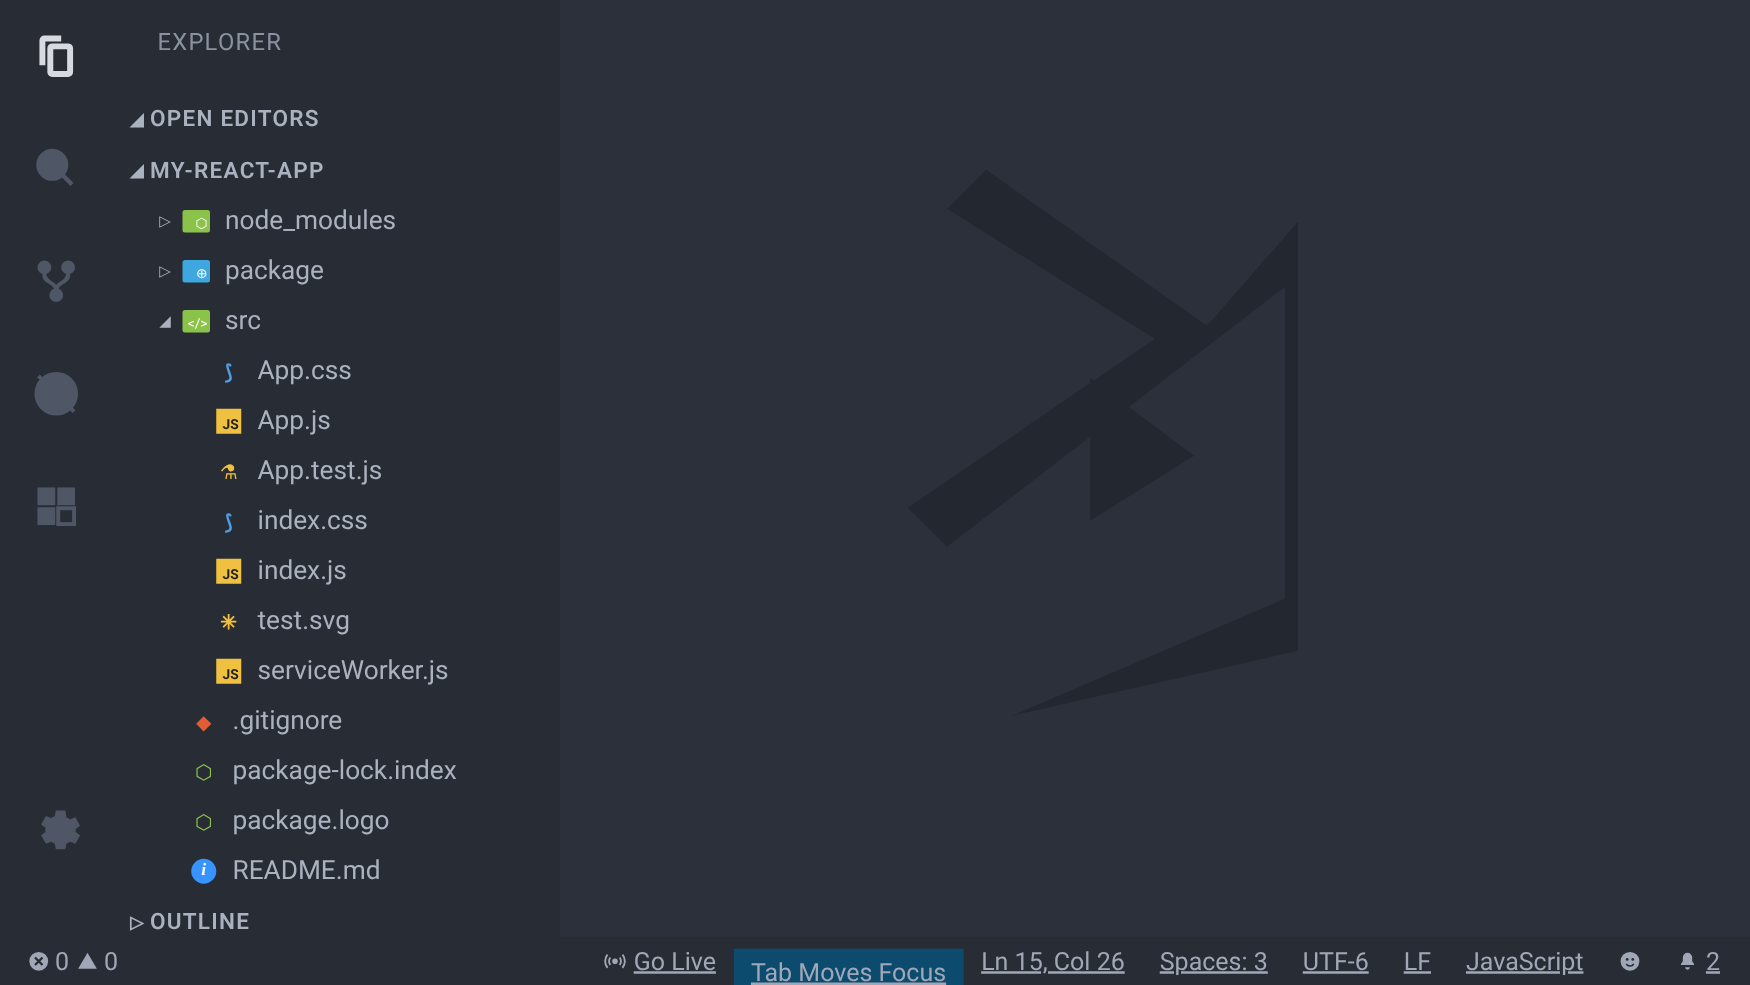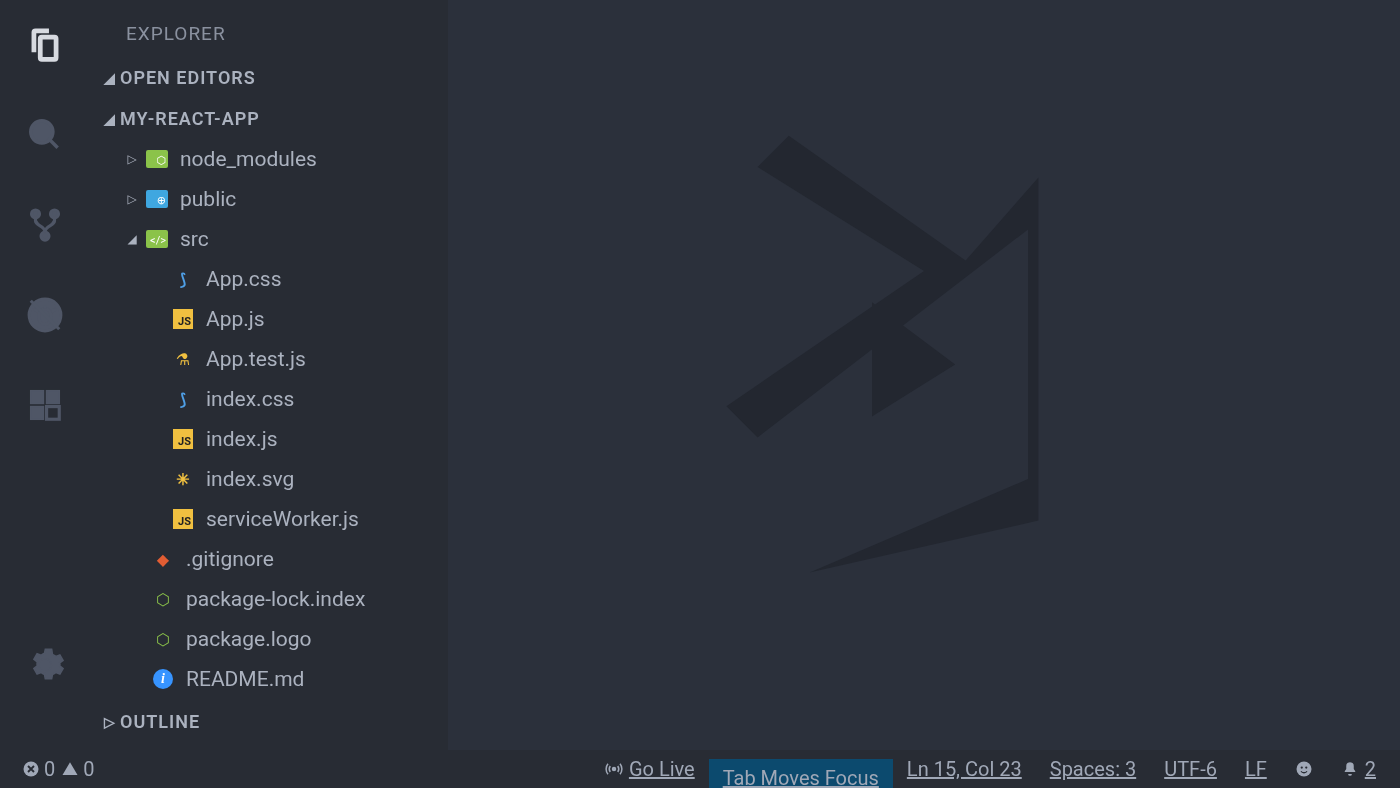--- a/index.html
+++ b/index.html
@@ -49,21 +49,21 @@
       display: flex;
       flex-direction: column;
       padding-top: 22px;
       font-size: 20px;
     }
     .sidebar-title {
       color: #8a919f;
       font-size: 19px;
       letter-spacing: 1px;
       padding-left: 36px;
-      margin-bottom: 12px;
+      margin-bottom: 30px;
     }
     .section-header {
       color: #abb2bf;
       font-weight: 600;
       font-size: 18px;
       letter-spacing: 1px;
       padding: 10px 0 10px 10px;
       display: flex;
       align-items: center;
       cursor: pointer;
@@ -232,21 +232,21 @@
         <span>node_modules</span>
       </div>
       <div class="tree-row">
         <span class="spacer" style="width:34px"></span>
           <span class="arrow">▷</span>
         <span class="ficon">
             <span class="folder-blue">
               <span class="folder-inner">⊕</span>
             </span>
           </span>
-        <span>public</span>
+        <span>package</span>
       </div>
       <div class="tree-row">
         <span class="spacer" style="width:34px"></span>
           <span class="arrow">◢</span>
         <span class="ficon">
             <span class="folder-green">
               <span class="folder-inner">&lt;/&gt;</span>
             </span>
           </span>
         <span>src</span>
@@ -277,21 +277,21 @@
       <div class="tree-row">
         <span class="spacer" style="width:76px"></span>
         <span class="ficon">
             <span class="js-icon">JS</span>
           </span>
         <span>index.js</span>
       </div>
       <div class="tree-row">
         <span class="spacer" style="width:76px"></span>
         <span class="ficon svg-icon">✳</span>
-        <span>index.svg</span>
+        <span>test.svg</span>
       </div>
       <div class="tree-row">
         <span class="spacer" style="width:76px"></span>
         <span class="ficon">
             <span class="js-icon">JS</span>
           </span>
         <span>serviceWorker.js</span>
       </div>
 
       <div class="tree-row">
@@ -355,30 +355,33 @@
       <svg viewBox="0 0 24 24" fill="none" stroke="#a0a8b7" stroke-width="2">
           <circle cx="12" cy="12" r="2" fill="#a0a8b7"></circle>
           <path d="M7 8a7 7 0 0 0 0 8M17 8a7 7 0 0 1 0 8M4 5a11 11 0 0 0 0 14M20 5a11 11 0 0 1 0 14"></path>
         </svg>
       <span>Go Live</span>
     </div>
     <div class="status-item highlight">
       <span>Tab Moves Focus</span>
     </div>
     <div class="status-item">
-      <span>Ln 15, Col 23</span>
+      <span>Ln 15, Col 26</span>
     </div>
     <div class="status-item">
       <span>Spaces: 3</span>
     </div>
     <div class="status-item">
       <span>UTF-6</span>
     </div>
     <div class="status-item">
       <span>LF</span>
+    </div>
+    <div class="status-item">
+      <span>JavaScript</span>
     </div>
     <div class="status-item">
       <svg viewBox="0 0 24 24" fill="#a0a8b7">
           <circle cx="12" cy="12" r="10"></circle>
           <circle cx="9" cy="10" r="1.5" fill="#282c34"></circle>
           <circle cx="15" cy="10" r="1.5" fill="#282c34"></circle>
           <path d="M8 15c1 1.5 2.5 2 4 2s3-.5 4-2" stroke="#282c34" stroke-width="1.7" fill="none"></path>
         </svg>
     </div>
     <div class="status-item">

